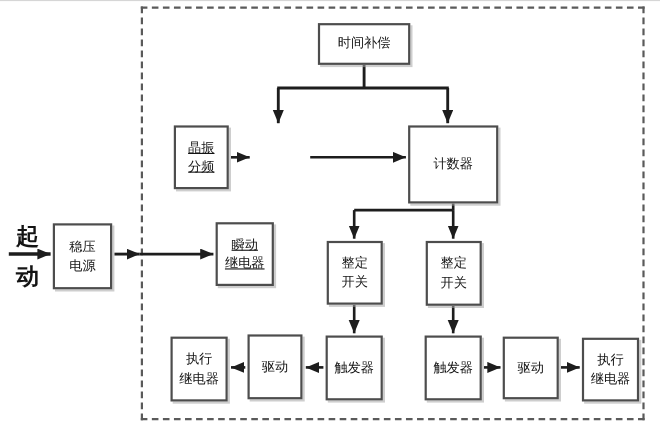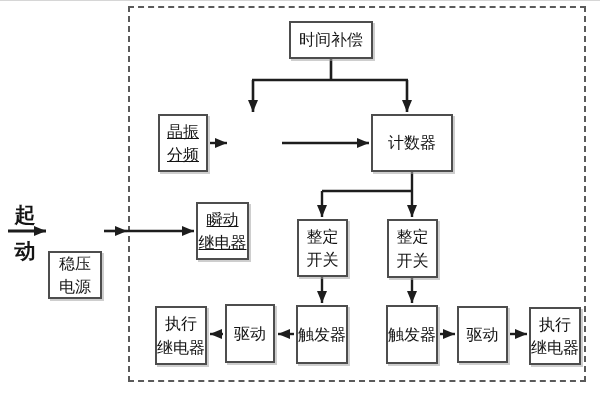--- a/index.html
+++ b/index.html
@@ -13,21 +13,21 @@
   }
   .dashed-frame{
     position:absolute;left:128px;top:6px;width:458px;height:376px;
     border:2px dashed #5a5a5a;box-sizing:border-box;z-index:0;background:transparent;
   }
   svg.connectors{position:absolute;left:0;top:0;z-index:1;}
   .box{
     position:absolute;box-sizing:border-box;background:#ffffff;
     border:2px solid #4d4d4d;display:flex;flex-direction:column;
     align-items:center;justify-content:center;text-align:center;
-    font-size:16px;line-height:1.45;color:#141414;z-index:2;
+    font-size:12px;line-height:1.45;color:#141414;z-index:2;
     box-shadow:2px 2px 0 rgba(165,165,165,.55);
   }
   .box span{white-space:nowrap;}
   .start-label{
     position:absolute;z-index:2;width:30px;text-align:center;
     font-size:21px;font-weight:bold;color:#141414;
   }
 </style>
 </head>
 <body>
@@ -81,25 +81,25 @@
   <div class="box" style="left:289px;top:21px;width:84px;height:38px;">
     <span>时间补偿</span>
   </div>
 
   <div class="box" style="left:158px;top:114px;width:50px;height:58px;text-decoration:underline;">
     <span>晶振</span>
     <span>分频</span>
   </div>
 
 
-  <div class="box" style="left:371px;top:114px;width:82px;height:58px;">
+  <div class="box" style="left:371px;top:114px;width:82px;height:71px;">
     <span>计数器</span>
   </div>
 
-  <div class="box" style="left:48px;top:203px;width:54px;height:48px;margin-top:48px;">
+  <div class="box" style="left:48px;top:203px;width:54px;height:60px;">
     <span>稳压</span>
     <span>电源</span>
   </div>
 
   <div class="box" style="left:196px;top:202px;width:53px;height:58px;text-decoration:underline;">
     <span>瞬动</span>
     <span>继电器</span>
   </div>
 
   <div class="box" style="left:297px;top:219px;width:51px;height:58px;">

